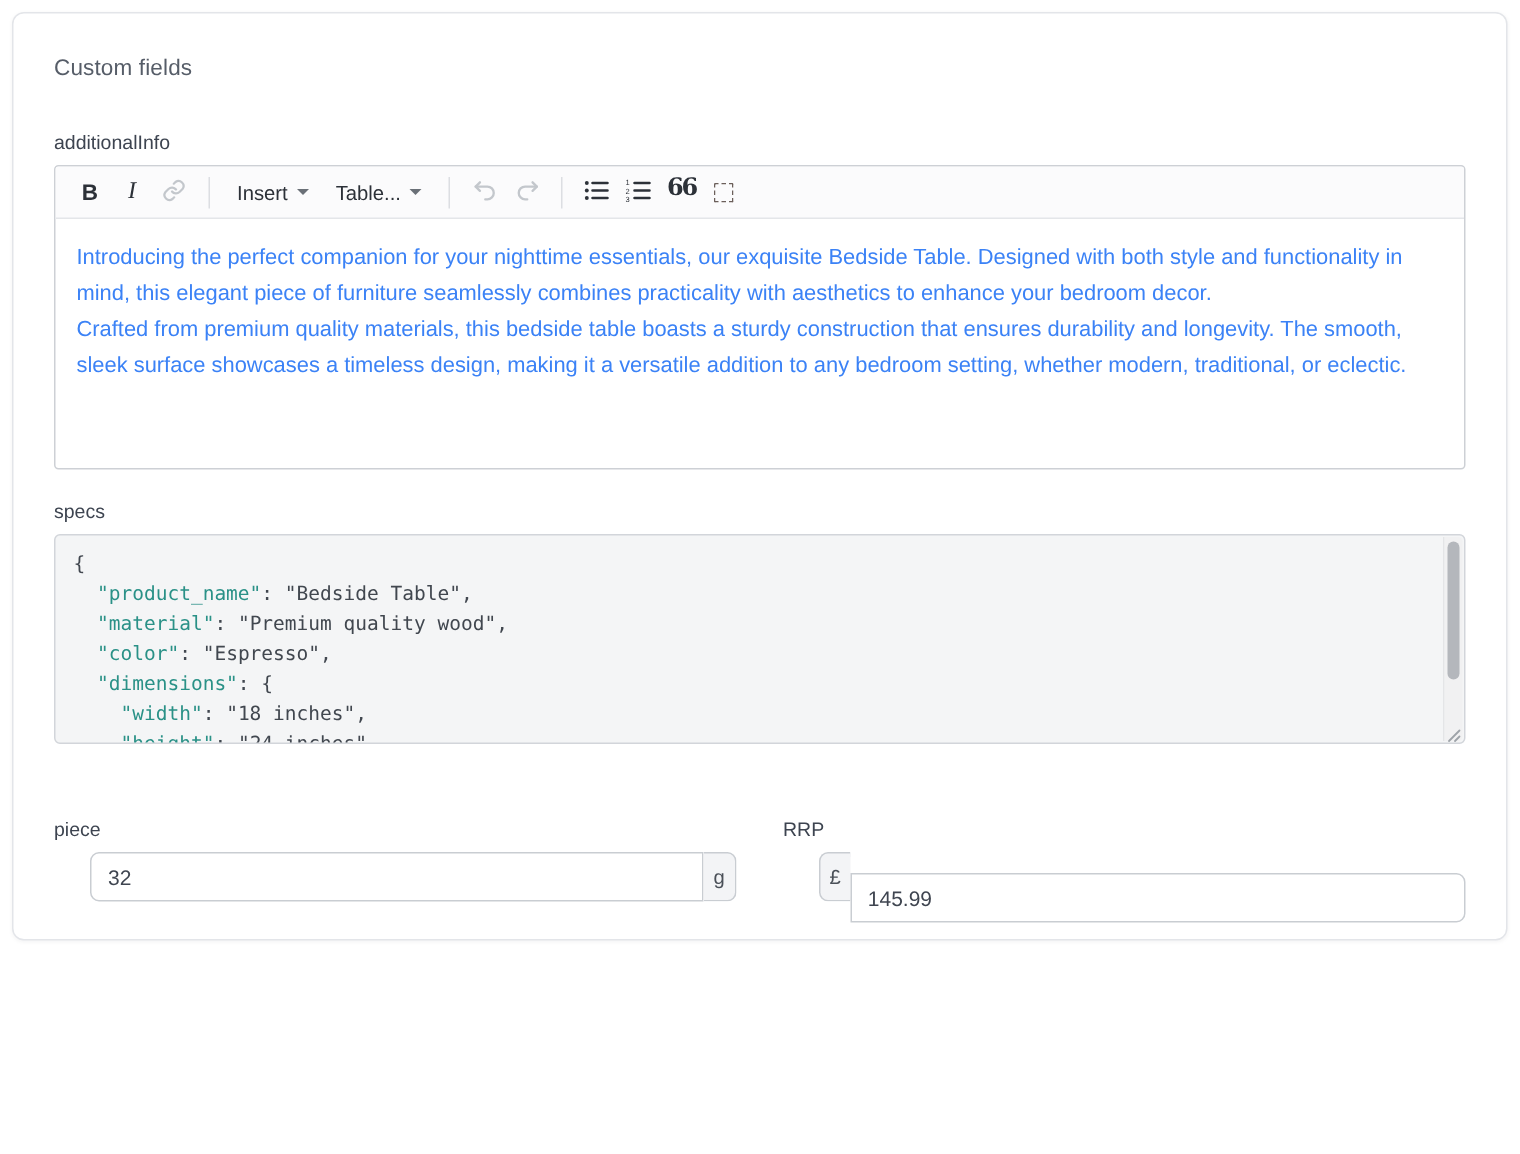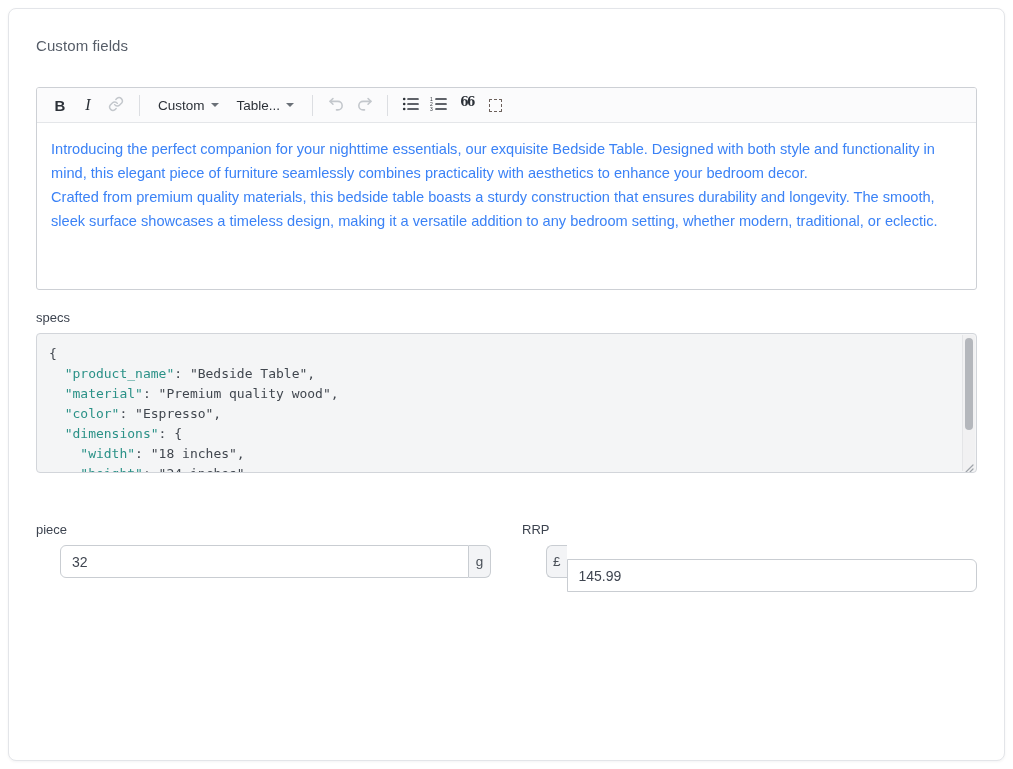--- a/index.html
+++ b/index.html
@@ -3,21 +3,21 @@
 <meta charset="utf-8">
 <style>
   * { box-sizing: border-box; margin: 0; padding: 0; }
   html, body { width: 1013px; height: 769px; background: #fff; }
   body { font-family: "Liberation Sans", sans-serif; color: #3f4550; }
 
   .card {
     position: relative;
     margin: 8px;
     width: 997px;
-    height: 753px;
+    height: 619px;
     background: #fff;
     border: 1px solid #e3e5e9;
     border-radius: 8px;
     box-shadow: 0 1px 3px rgba(20,24,33,0.05);
     padding: 28px 27px 0 27px;
   }
 
   .card-title {
     font-size: 15px;
     font-weight: 500;
@@ -85,21 +85,21 @@
   }
   .tb-caret {
     width: 0; height: 0;
     border-left: 4px solid transparent;
     border-right: 4px solid transparent;
     border-top: 4px solid #6a7077;
   }
   .tb-quote {
     font-family: "DejaVu Serif", serif;
     font-weight: 700;
-    font-size: 12px;
+    font-size: 16px;
     letter-spacing: -1.5px;
     color: #2c3138;
     line-height: 1;
     padding-bottom: 6px;
   }
   .tb-dashed {
     width: 13px; height: 13px;
     border: 1px dashed #6b5f5a;
     border-radius: 1px;
     display: inline-block;
@@ -215,36 +215,37 @@
   }
 </style>
 </head>
 <body>
 
 <div class="card">
 
   <div class="card-title">Custom fields</div>
 
   <div class="group-editor">
+    <span class="field-label">additionalInfo</span>
 
     <div class="rte">
       <div class="rte-toolbar">
         <button class="tb-btn tb-bold">B</button>
         <button class="tb-btn tb-italic">I</button>
         <button class="tb-btn tb-disabled">
           <span>
             <svg width="16" height="16" viewBox="0 0 24 24" fill="none" stroke="#c3c7cc" stroke-width="2.2" stroke-linecap="round" stroke-linejoin="round">
               <path d="M10 13a5 5 0 0 0 7.5.5l3-3a5 5 0 0 0-7-7l-1.7 1.7"></path>
               <path d="M14 11a5 5 0 0 0-7.5-.5l-3 3a5 5 0 0 0 7 7l1.7-1.7"></path>
             </svg>
           </span>
         </button>
         <span class="tb-sep"></span>
         <button class="tb-dd">
-          <span>Custom</span>
+          <span>Insert</span>
           <span class="tb-caret"></span>
         </button>
         <button class="tb-dd">
           <span>Table...</span>
           <span class="tb-caret"></span>
         </button>
         <span class="tb-sep"></span>
         <button class="tb-btn">
           <span>
             <svg width="17" height="17" viewBox="0 0 24 24" fill="none" stroke="#c3c7cc" stroke-width="2.2" stroke-linecap="round" stroke-linejoin="round">

